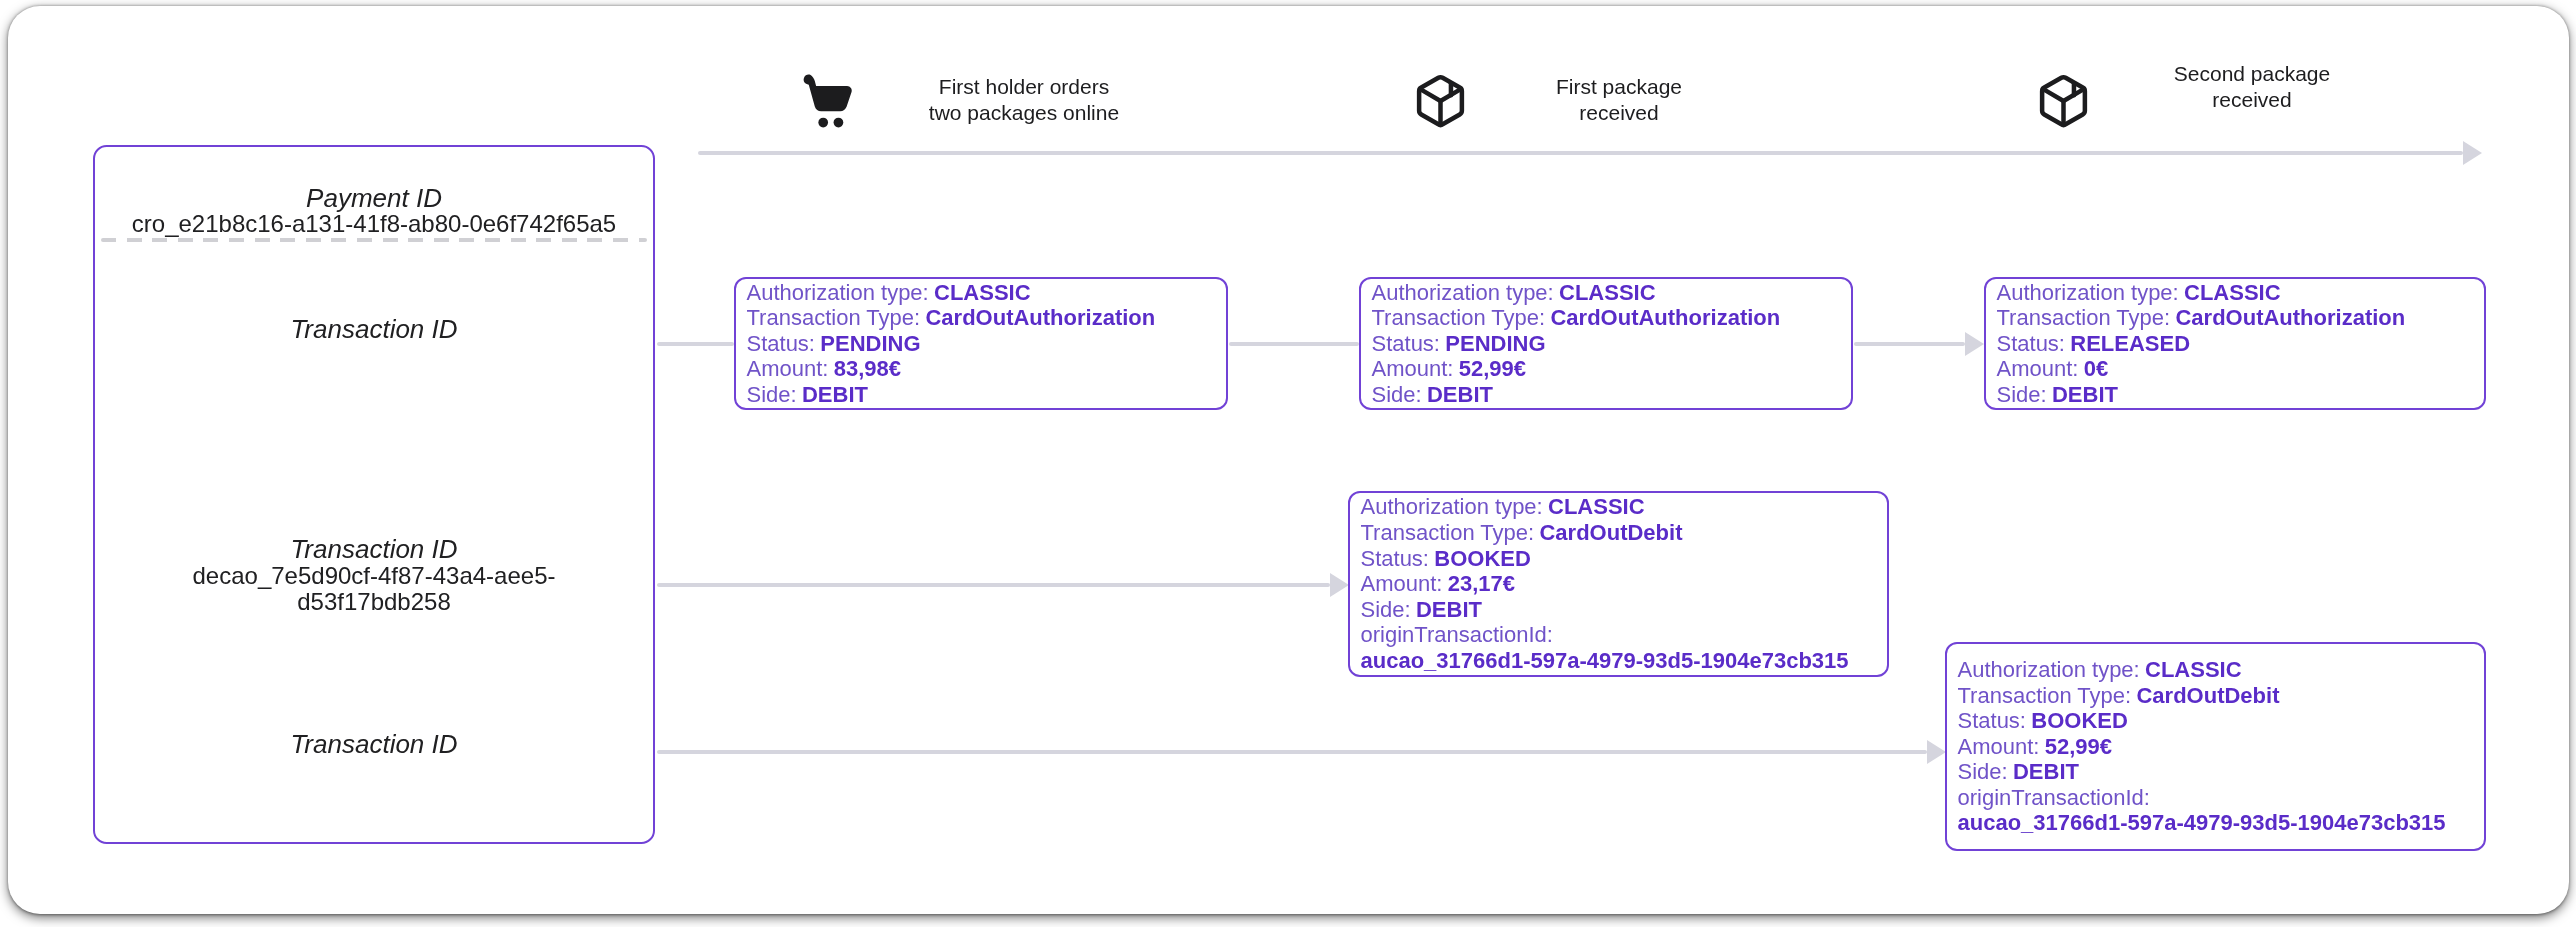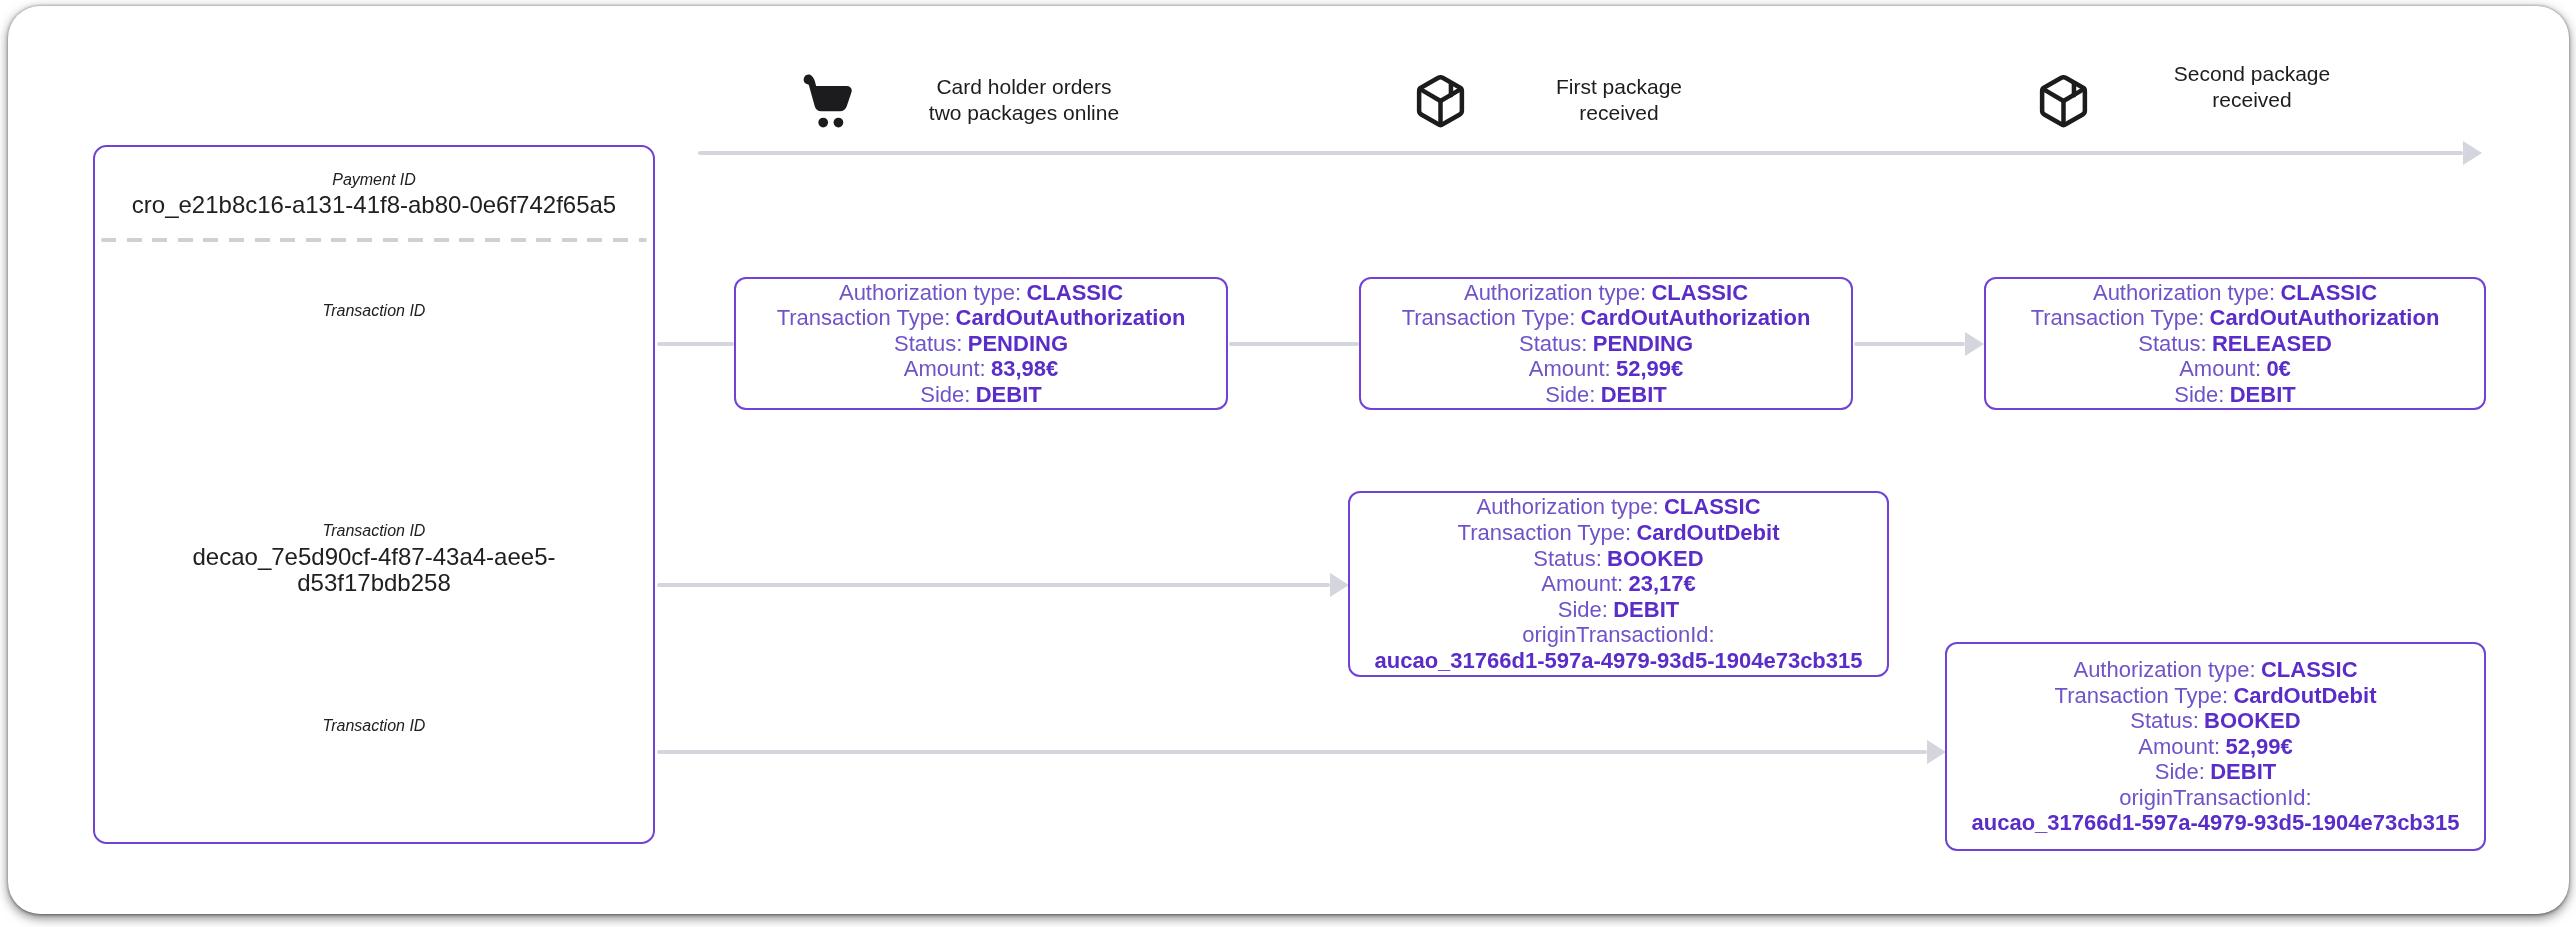--- a/index.html
+++ b/index.html
@@ -28,47 +28,47 @@
   
   .hline{position:absolute;height:3.8px;background:var(--arrow-gray);border-radius:2.3px;}
   .hline.head::after{content:"";position:absolute;right:-19px;top:50%;transform:translateY(-50%);
     width:0;height:0;border-left:19.6px solid var(--arrow-gray);
     border-top:12.8px solid transparent;border-bottom:12.8px solid transparent;}
 
   
   .panel{position:absolute;left:93px;top:145px;width:562px;height:699px;
     border:2.3px solid var(--accent-purple);border-radius:13.6px;background:#fff;}
   .panel .blk{position:absolute;left:13.6px;right:13.6px;text-align:center;color:#202022;}
-  .panel .id-label{font-style:italic;font-size:16px;line-height:25.6px;}
+  .panel .id-label{font-style:italic;font-size:26px;line-height:25.6px;margin-top:19px;}
   .panel .id-text{font-size:24px;line-height:26px;white-space:pre-line;}
   .panel .divider{position:absolute;left:6px;right:6px;top:91px;height:3.8px;border-radius:2.3px;
     background:repeating-linear-gradient(90deg,var(--divider-gray) 0 15px,transparent 15px 25.6px);}
 
   
   .box{position:absolute;border:2.3px solid var(--accent-purple);border-radius:12px;background:#fff;
-    display:flex;flex-direction:column;justify-content:center;align-items:center;
+    display:flex;flex-direction:column;justify-content:center;align-items:flex-start;
     text-align:center;padding:7.5px 10.5px;}
   .box .line{font-size:22px;line-height:25.6px;}
   .box .lbl{color:var(--label-purple);}
   .box .val{color:var(--value-purple);font-weight:700;}
   .box .lbl + .val{margin-left:5.3px;}
 </style>
 </head>
 <body>
 
 <div class="card"></div>
 
 <div class="step-icon" style="left:798px;top:68px;width:63px;height:66px;">
   <svg width="63" height="66" viewBox="0 0 24 24">
     <path fill="currentColor" d="M4.8 2.1c-1-.4-2.1 0-2.5 1-.4.9 0 2 1 2.4l.8.3 2.3 8.3c.3 1.1 1.3 1.8 2.4 1.8h7.3c1.1 0 2-.7 2.4-1.7l1.9-5.6c.4-1.1-.5-2.3-1.7-2.3H6.9l-.5-1.9c-.2-1-1-1.9-1.6-2.3z"></path>
     <circle cx="9.6" cy="20.2" r="1.85" fill="currentColor"></circle>
     <circle cx="15.4" cy="20.2" r="1.85" fill="currentColor"></circle>
   </svg>
 </div>
-<div class="caption" style="left:1024px;top:74px;">Card holder orders
+<div class="caption" style="left:1024px;top:74px;">First holder orders
 two packages online</div>
 
 <div class="step-icon" style="left:1412px;top:71px;width:57px;height:60px;">
   <svg width="57" height="60" viewBox="0 0 24 24" fill="none" stroke="currentColor" stroke-width="1.9" stroke-linecap="round" stroke-linejoin="round">
     <path d="M21 16.1V7.9a1.8 1.8 0 0 0-.9-1.56l-7.2-4.1a1.8 1.8 0 0 0-1.8 0L3.9 6.34A1.8 1.8 0 0 0 3 7.9v8.2a1.8 1.8 0 0 0 .9 1.56l7.2 4.1a1.8 1.8 0 0 0 1.8 0l7.2-4.1a1.8 1.8 0 0 0 .9-1.56z"></path>
     <path d="M3.3 6.9 12 12l8.7-5.1"></path>
     <path d="M12 22.2V12"></path>
     <path d="M16.4 4.5v5.1"></path>
   </svg>
 </div>

